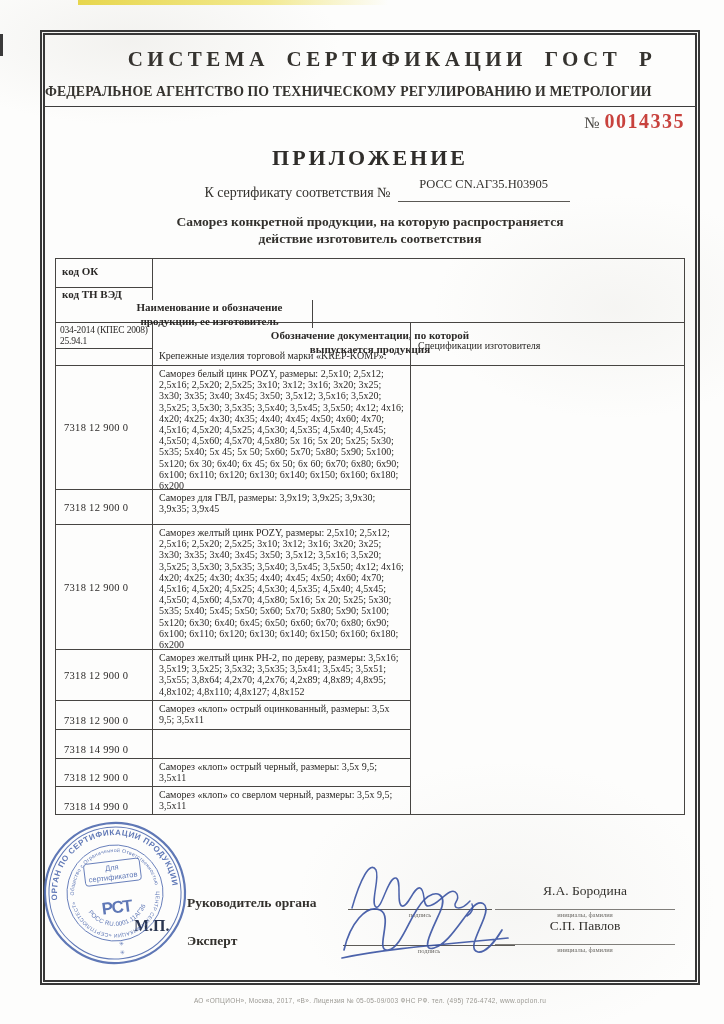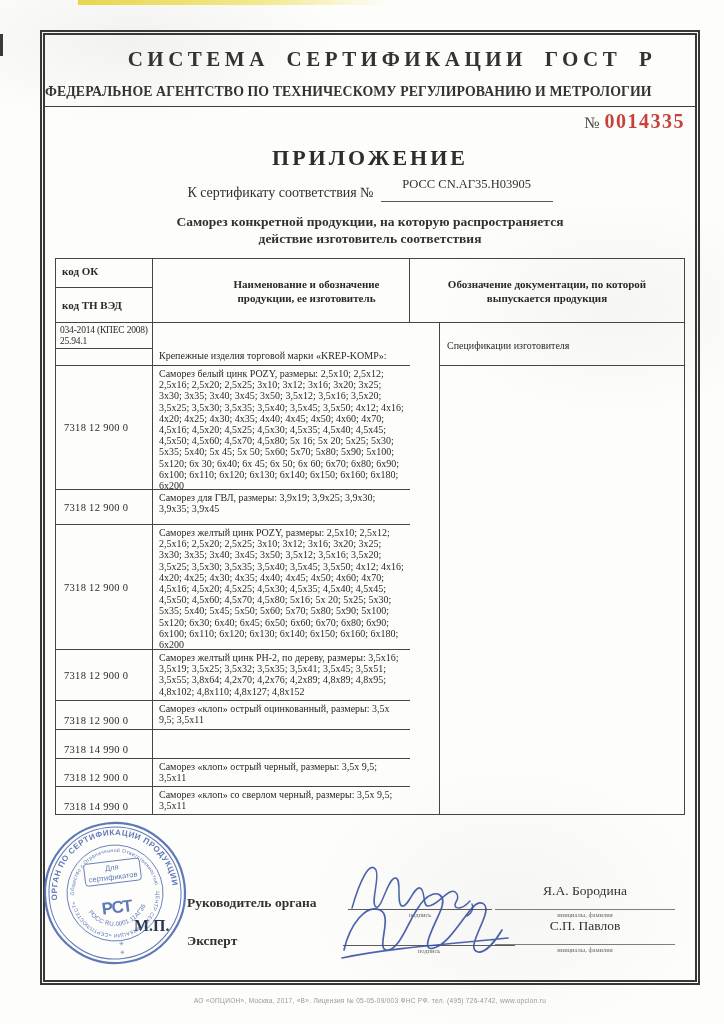--- a/index.html
+++ b/index.html
@@ -36,44 +36,44 @@
   .header-rule { position: absolute; left: 44px; top: 106px; width: 652px; border-top: 1.5px solid #3d3d3d; }
 
   .serial { position: absolute; left: 520px; top: 110px; width: 165px; display: flex; align-items: baseline; justify-content: flex-end; }
   .serial-prefix { font-size: 16px; color: #4c4a46; margin-right: 5px; }
   .serial-number { font-family: Liberation Serif, serif; font-size: 20px; font-weight: 600;
     color: #c8423d; letter-spacing: 1.5px; }
 
   .doc-title { position: absolute; left: 40px; top: 145px; width: 660px; text-align: center;
     font-size: 22px; font-weight: bold; letter-spacing: 3px; color: #2f2d2a; }
 
-  .cert-row { position: absolute; left: 40px; top: 176px; width: 660px; display: flex;
+  .cert-row { position: absolute; left: 57px; top: 176px; width: 660px; display: flex;
     justify-content: center; align-items: flex-end; }
   .cert-label { font-size: 14px; color: #33312d; padding-bottom: 1px; }
   .cert-underline { position: relative; width: 172px; height: 26px; margin-left: 7px; border-bottom: 1px solid #5a5854; }
   .cert-value { position: absolute; left: 0; right: 0; bottom: 9px; text-align: center; font-size: 12.5px; color: #33312d; }
 
   .scope-1 { position: absolute; left: 40px; top: 214px; width: 660px; text-align: center;
     font-size: 13.5px; font-weight: bold; color: #33312d; }
   .scope-2 { position: absolute; left: 40px; top: 231px; width: 660px; text-align: center;
     font-size: 13.5px; font-weight: bold; color: #33312d; }
 
   
   .cert-table { position: absolute; left: 55px; top: 258px; width: 630px; height: 557px;
     border: 1px solid #474542; font-size: 10px; color: #2b2927; }
-  .thead { display: flex; height: 64px; border-bottom: 1px solid #474542; }
+  .thead { display: flex; height: 64px; border-bottom: 1px solid #474542; flex-direction: column; }
   .th-col1 { width: 97px; border-right: 1px solid #474542; display: flex; flex-direction: column; }
   .th-col1-top { height: 29px; border-bottom: 1px solid #474542; font-size: 11px; font-weight: bold; padding: 6px 0 0 6px; }
   .th-col1-bot { flex: 1; display: flex; align-items: center; padding-left: 6px; font-size: 11px; font-weight: bold; }
   .th-col2 { width: 257px; border-right: 1px solid #474542; display: flex; align-items: center; justify-content: flex-end; text-align: center; }
   .th-col2 span { max-width: 205px; font-size: 11px; font-weight: bold; line-height: 14px; }
   .th-col3 { flex: 1; display: flex; align-items: center; justify-content: center; text-align: center; }
   .th-col3 span { max-width: 235px; font-size: 11px; font-weight: bold; line-height: 14px; }
 
-  .tbody { display: flex; height: 492px; gap: 29px; }
+  .tbody { display: flex; height: 492px; }
   .left-part { width: 354px; display: flex; flex-direction: column; }
   .right-part { flex: 1; border-left: 1px solid #474542; display: flex; flex-direction: column; }
   .doc-cell { height: 43px; border-bottom: 1px solid #474542; padding: 17px 6px 0 7px; font-size: 10px; }
   .doc-empty { flex: 1; }
 
   .trow { display: flex; border-bottom: 1px solid #474542; }
   .trow:last-child { border-bottom: none; }
   .code-cell { width: 97px; border-right: 1px solid #474542; display: flex; align-items: center;
     padding-left: 8px; font-size: 10.5px; letter-spacing: 0.3px; }
   .code-cell.bottom { align-items: flex-end; padding-bottom: 3px; }

